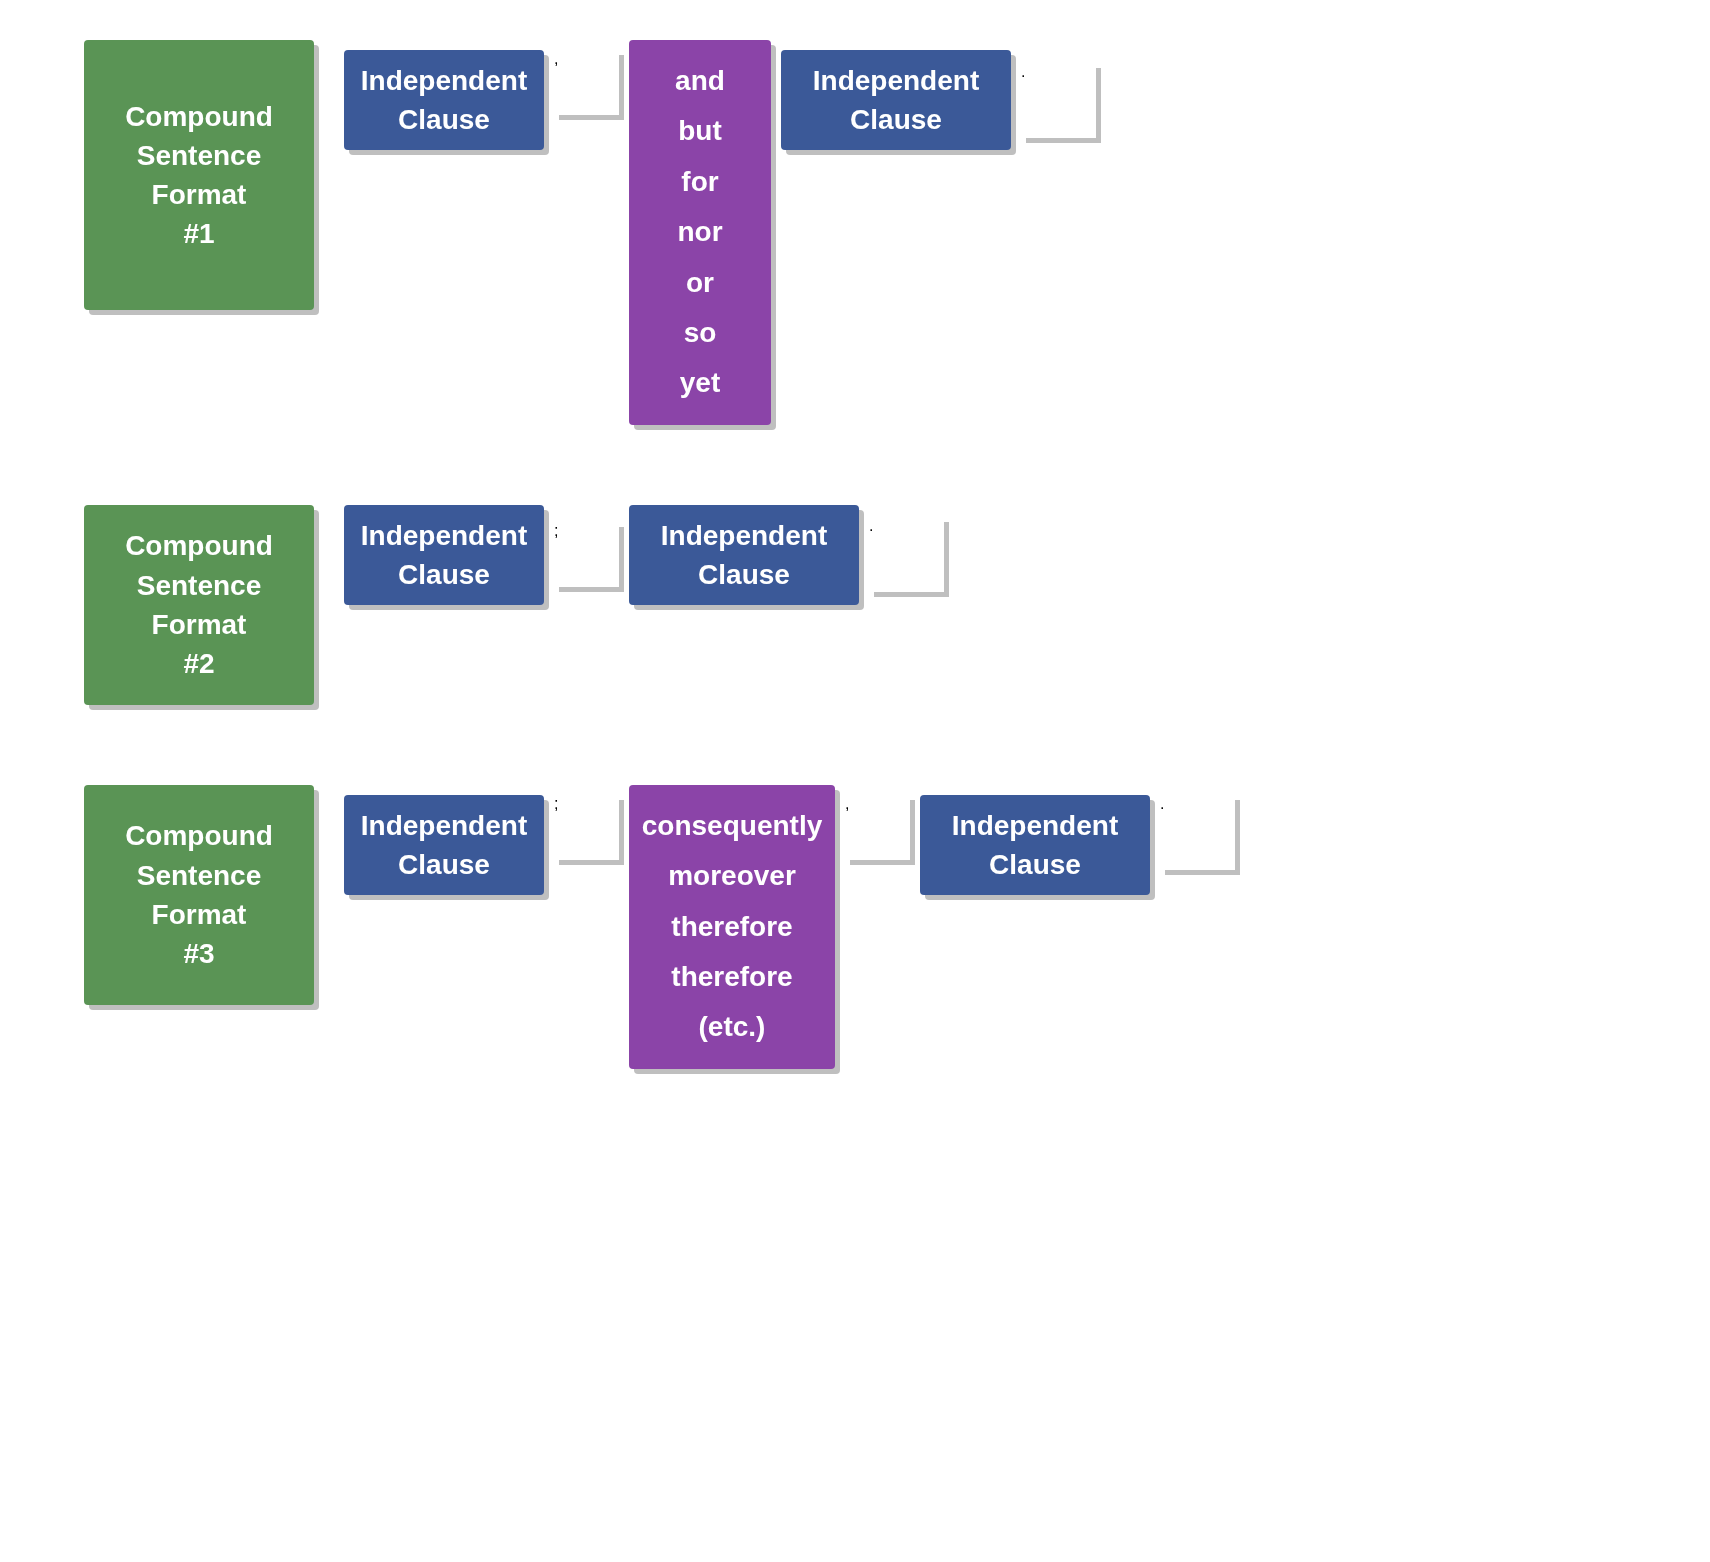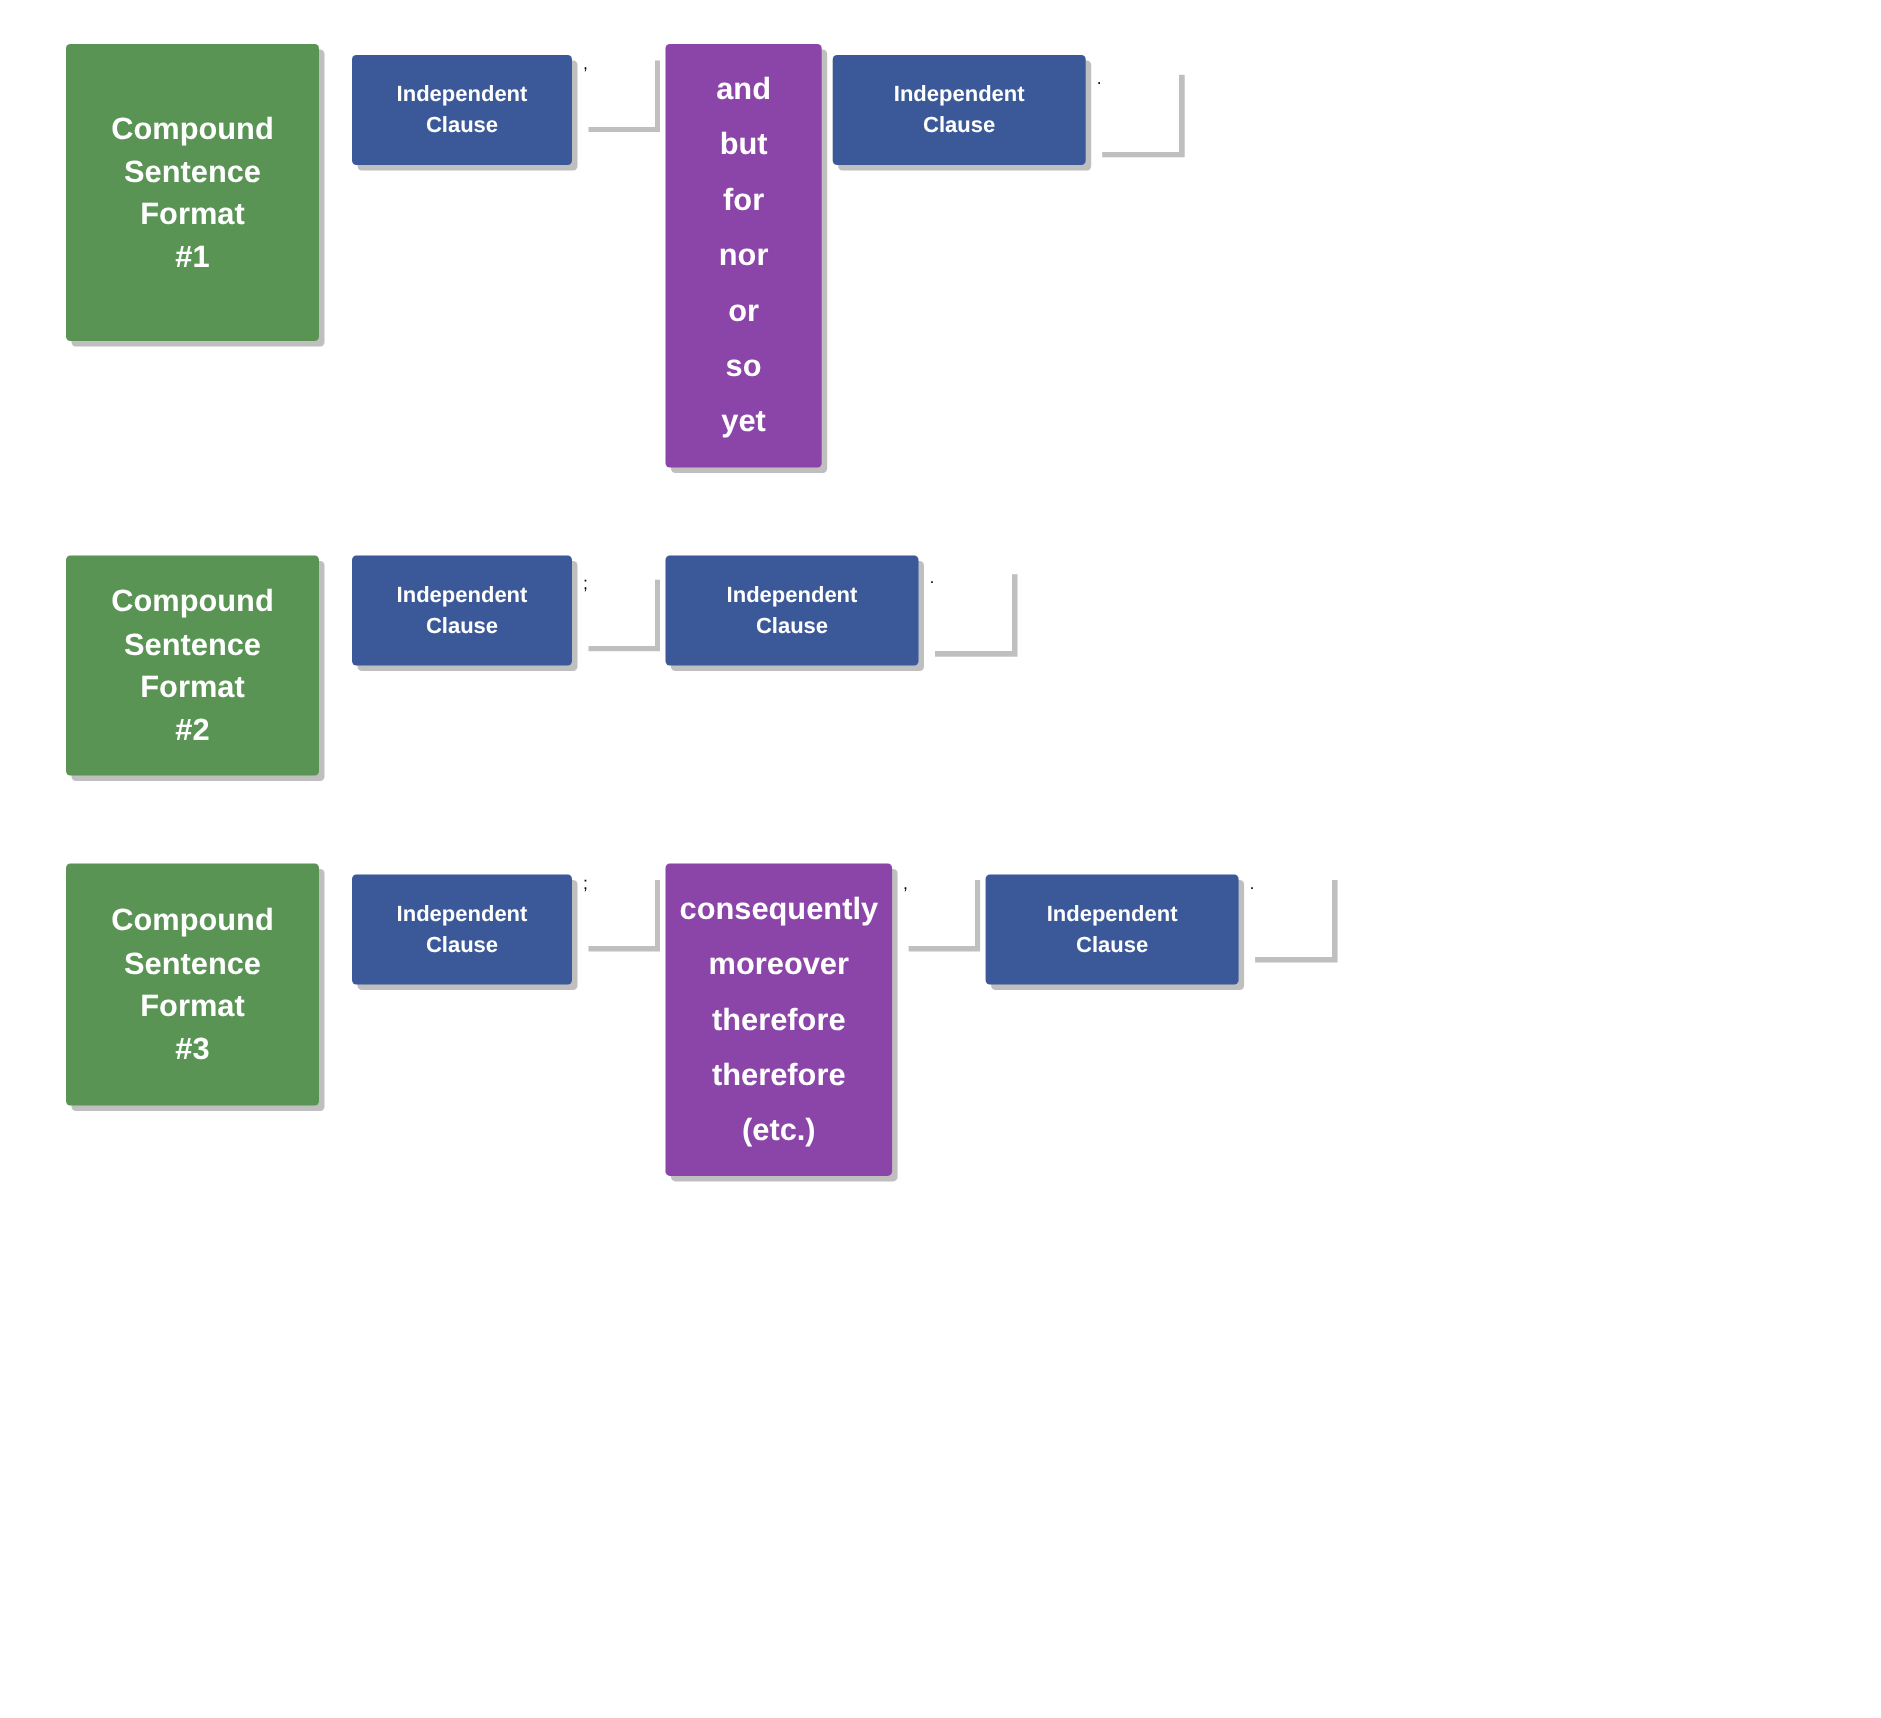--- a/index.html
+++ b/index.html
@@ -23,20 +23,21 @@
       color: #ffffff;
       font-weight: bold;
       font-size: 28px;
       text-align: center;
       display: flex;
       align-items: center;
       justify-content: center;
       border-radius: 4px;
       padding: 12px;
       flex-shrink: 0;
+      margin-left: 24px;
     }
 
     .label-box-1 {
       width: 230px;
       height: 270px;
     }
 
     .label-box-2 {
       width: 230px;
       height: 200px;
@@ -44,21 +45,21 @@
 
     .label-box-3 {
       width: 230px;
       height: 220px;
     }
 
     .clause-box {
       background: #3b5998;
       color: #ffffff;
       font-weight: bold;
-      font-size: 20px;
+      font-size: 28px;
       text-align: center;
       display: flex;
       align-items: center;
       justify-content: center;
       border-radius: 4px;
       padding: 12px 4px;
       flex-shrink: 0;
     }
 
     .clause-box-medium {

